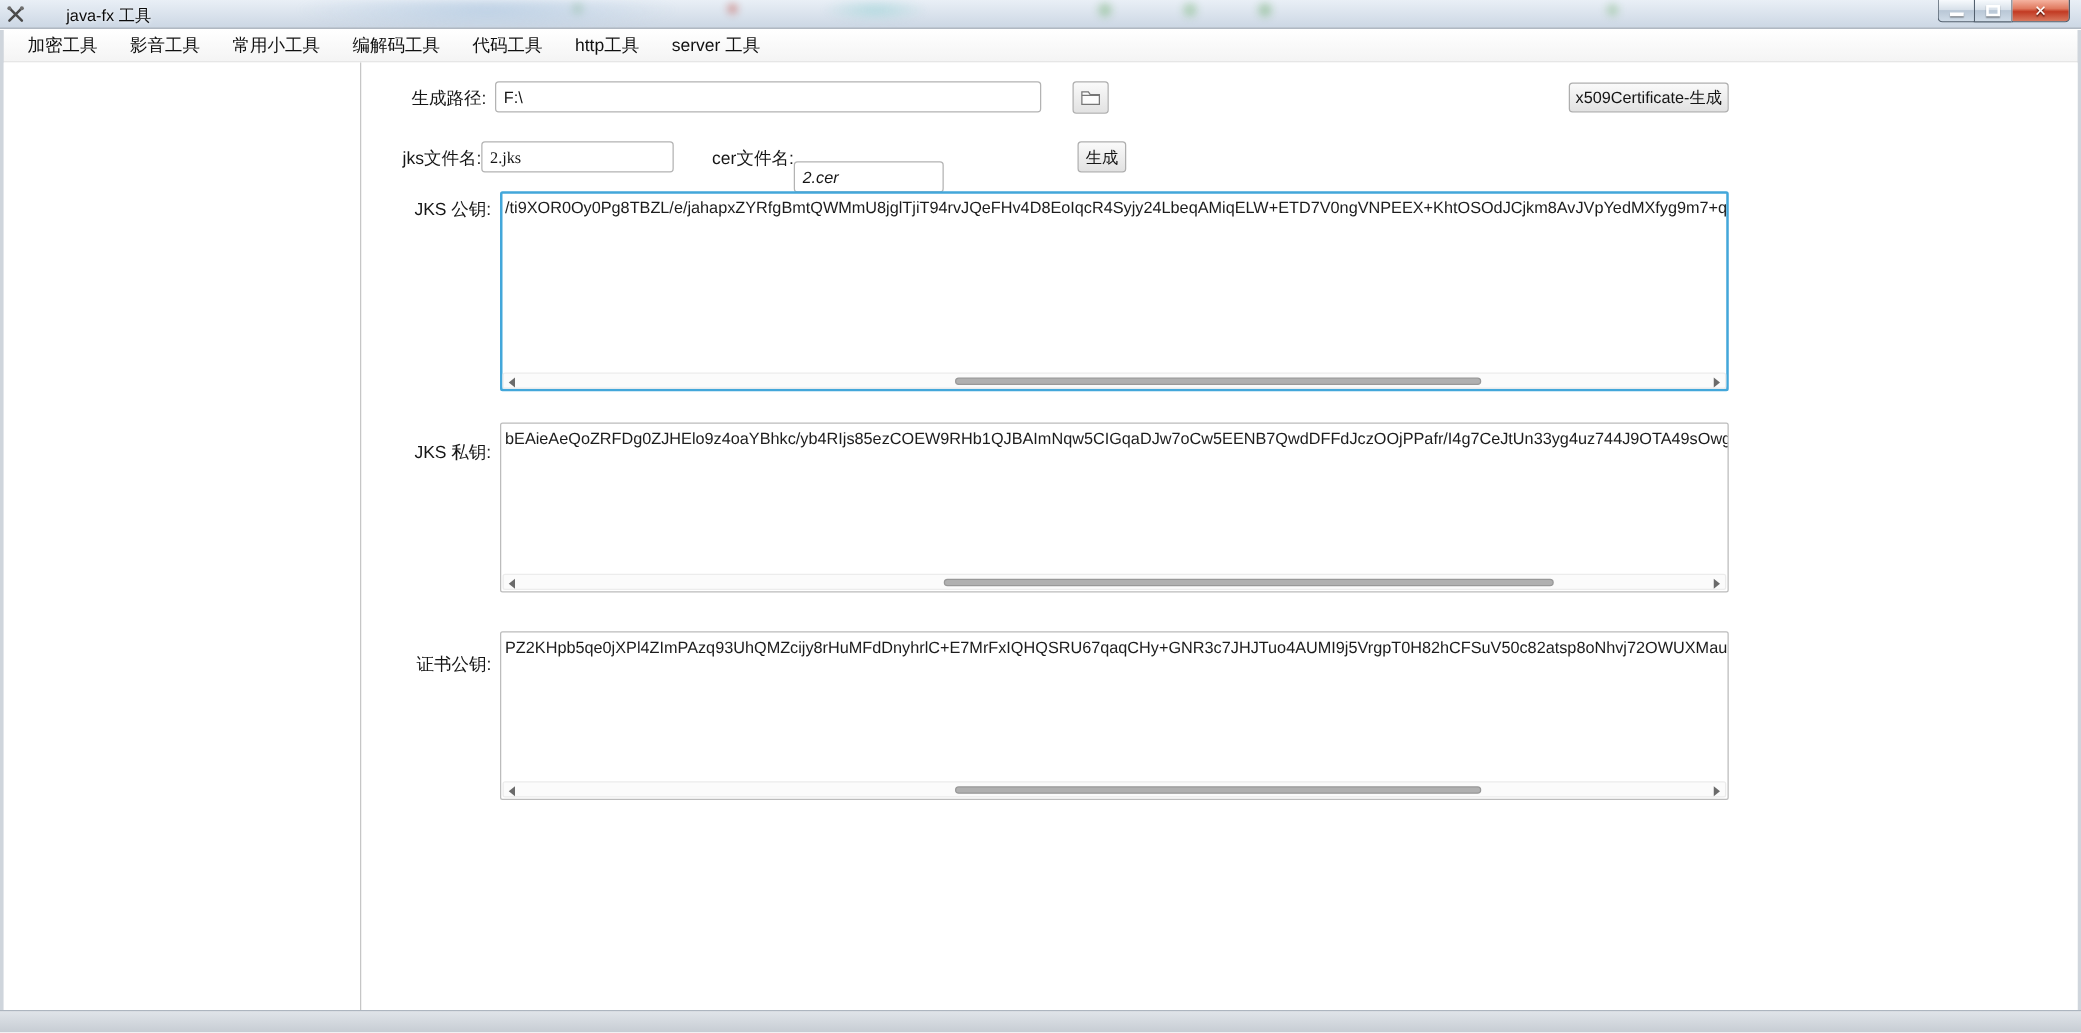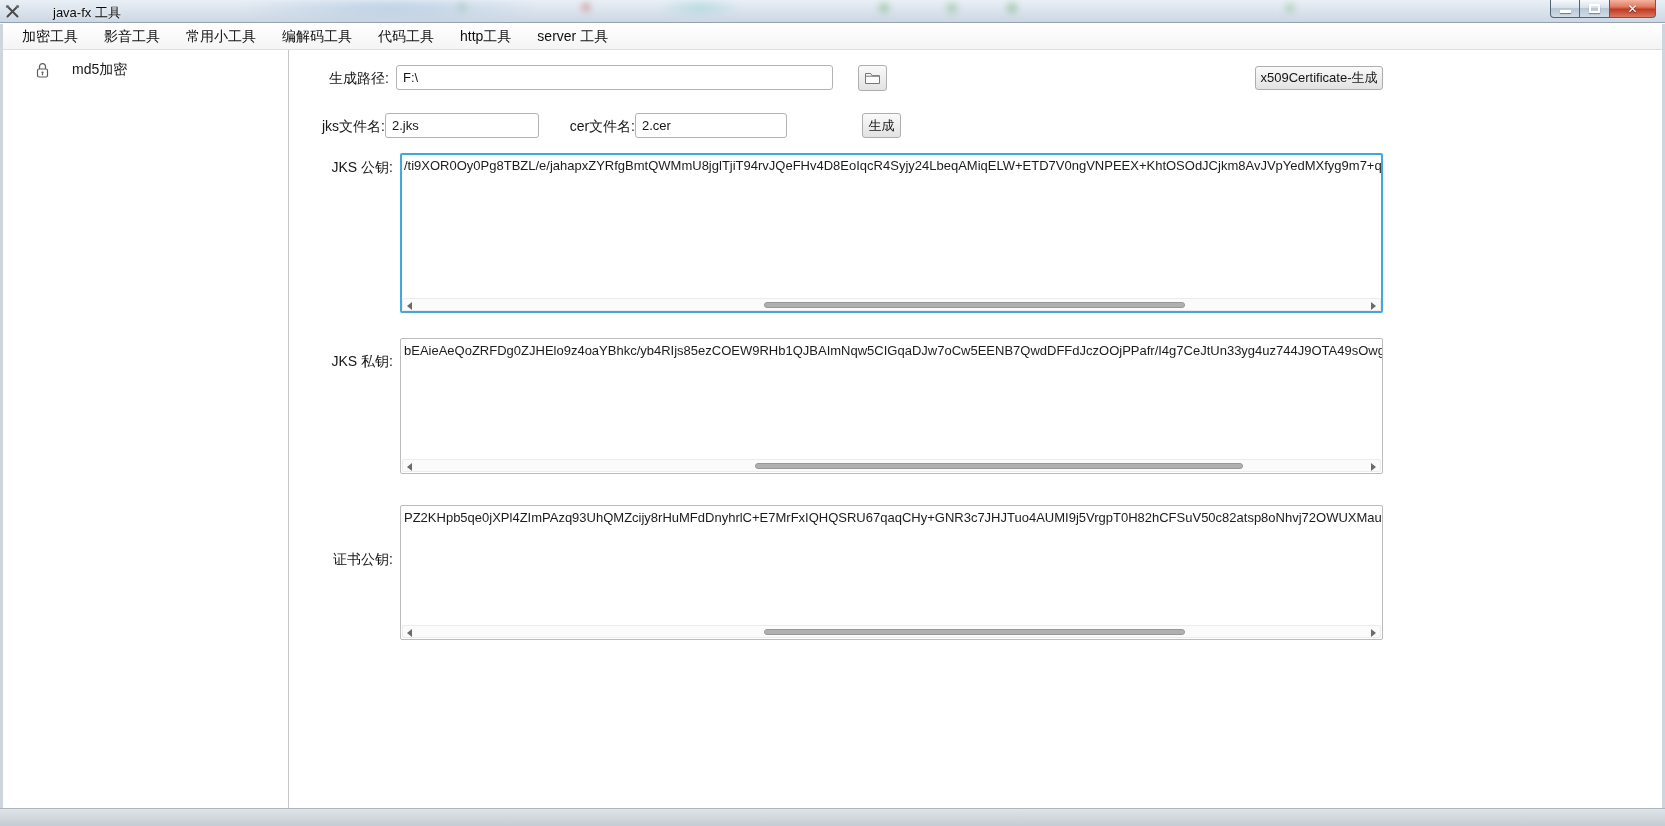--- a/index.html
+++ b/index.html
@@ -145,51 +145,40 @@
   <span class="menu-item">server 工具</span>
 </div>
 
 <div class="frame-side frame-left"></div>
 <div class="frame-side frame-right"></div>
 <div class="bottom-frame"></div>
 
 <div class="content">
 
   <div class="sidebar">
-    <div class="side-item">
-      <span class="side-icon">
-        <svg width="15" height="17" viewBox="0 0 15 17">
-          <rect x="2.5" y="7" width="10" height="8" rx="1.5" fill="none" stroke="#5d5d5d" stroke-width="1.2"></rect>
-          <path d="M4.5 7V4.6a3 3 0 0 1 6 0V7" fill="none" stroke="#5d5d5d" stroke-width="1.2"></path>
-          <circle cx="7.5" cy="10.6" r="1.1" fill="#5d5d5d"></circle>
-          <path d="M7.5 11.4v1.8" stroke="#5d5d5d" stroke-width="1.2"></path>
-        </svg>
-      </span>
-      <span class="side-label">md5加密</span>
-    </div>
   </div>
 
   <div class="main">
 
     <span class="lbl r" style="top:20px; left:0; width:100px;">生成路径:</span>
     <input class="tf" style="top: 15px; left: 107px; width: 437px;" value="F:\">
     <div class="btn" style="top:15px; left:569px; width:29px; height:26px;">
       <span style="display:flex;">
         <svg width="17" height="14" viewBox="0 0 17 14">
           <path d="M1.5 2.5h5.2l1.5 2.2h7.3V12.5h-14z" fill="#fcfcfc" stroke="#767676"></path>
           <path d="M1.5 5.2h14" stroke="#767676"></path>
         </svg>
       </span>
     </div>
     <div class="btn" style="top:16px; left:966px; width:128px; height:24px;">x509Certificate-生成</div>
 
     <span class="lbl r" style="top:68px; left:0; width:96px;">jks文件名:</span>
-    <input class="tf" style="top: 63px; left: 96px; width: 154px;" value="2.jks">
+    <input class="tf" style="top: 63px; left: 96px; width: 154px; font-family: Liberation Serif, serif;" value="2.jks">
     <span class="lbl r" style="top:68px; left:266px; width:80px;">cer文件名:</span>
-    <input class="tf" style="top: 63px; left: 346px; width: 152px;" value="2.cer">
+    <input class="tf" style="top: 79px; left: 346px; width: 120px; font-style: italic;" value="2.cer">
     <div class="btn" style="top:63px; left:573px; width:39px; height:25px;">生成</div>
 
     <span class="lbl r" style="top:109px; left:0; width:104px;">JKS 公钥:</span>
     <div class="ta-wrap focused" style="top:103px; left:111px; width:983px; height:160px;">
       <textarea wrap="off" style="">/ti9XOR0Oy0Pg8TBZL/e/jahapxZYRfgBmtQWMmU8jglTjiT94rvJQeFHv4D8EoIqcR4Syjy24LbeqAMiqELW+ETD7V0ngVNPEEX+KhtOSOdJCjkm8AvJVpYedMXfyg9m7+qPCwOQIDAQAB</textarea>
       <div class="hscroll">
         <span class="hs-arrow left"></span>
         <span class="hs-arrow right"></span>
         <span class="hs-thumb" style="left:37%; width:43%;"></span>
       </div>
@@ -198,21 +187,21 @@
     <span class="lbl r" style="top:303px; left:0; width:104px;">JKS 私钥:</span>
     <div class="ta-wrap" style="top:288px; left:111px; width:983px; height:136px;">
       <textarea wrap="off" style="">bEAieAeQoZRFDg0ZJHElo9z4oaYBhkc/yb4RIjs85ezCOEW9RHb1QJBAImNqw5CIGqaDJw7oCw5EENB7QwdDFFdJczOOjPPafr/I4g7CeJtUn33yg4uz744J9OTA49sOwg2RMC/Dy0XD7M=</textarea>
       <div class="hscroll">
         <span class="hs-arrow left"></span>
         <span class="hs-arrow right"></span>
         <span class="hs-thumb" style="left:36%; width:50%;"></span>
       </div>
     </div>
 
-    <span class="lbl r" style="top:501px; left:0; width:104px;">证书公钥:</span>
+    <span class="lbl r" style="top:473px; left:0; width:104px;">证书公钥:</span>
     <div class="ta-wrap" style="top:455px; left:111px; width:983px; height:135px;">
       <textarea wrap="off" style="">PZ2KHpb5qe0jXPl4ZImPAzq93UhQMZcijy8rHuMFdDnyhrlC+E7MrFxIQHQSRU67qaqCHy+GNR3c7JHJTuo4AUMI9j5VrgpT0H82hCFSuV50c82atsp8oNhvj72OWUXMauNKtZQIDAQAB</textarea>
       <div class="hscroll">
         <span class="hs-arrow left"></span>
         <span class="hs-arrow right"></span>
         <span class="hs-thumb" style="left:37%; width:43%;"></span>
       </div>
     </div>
 
   </div>

